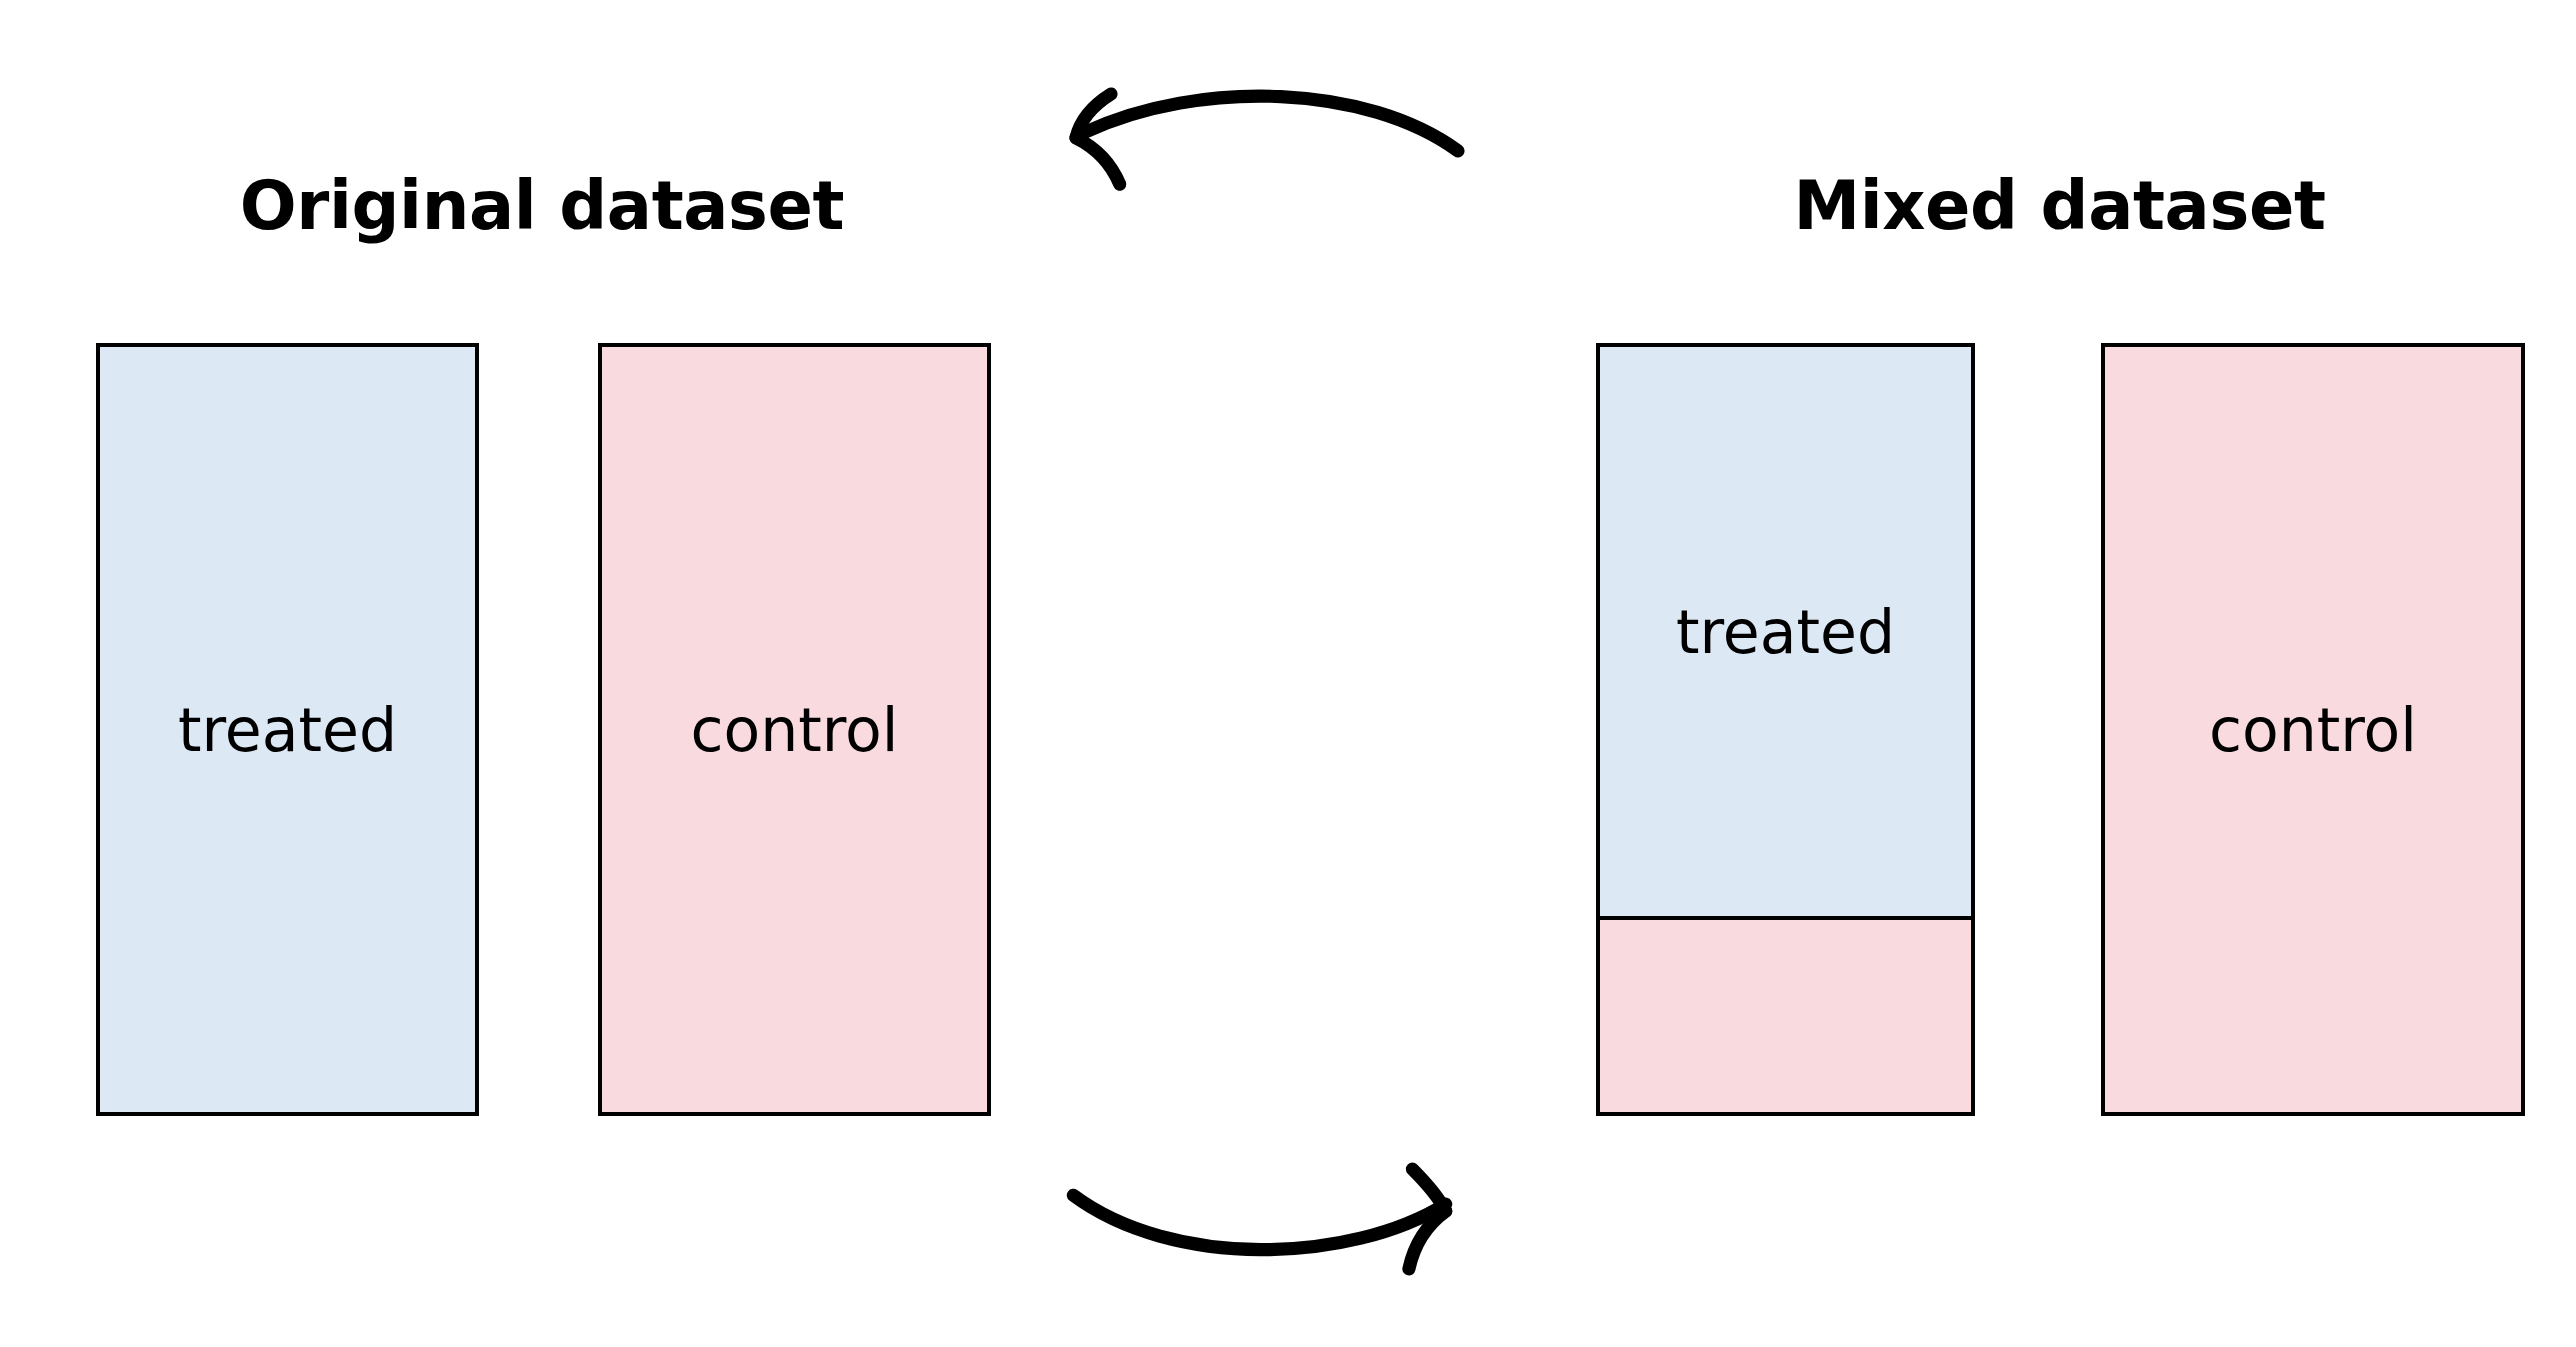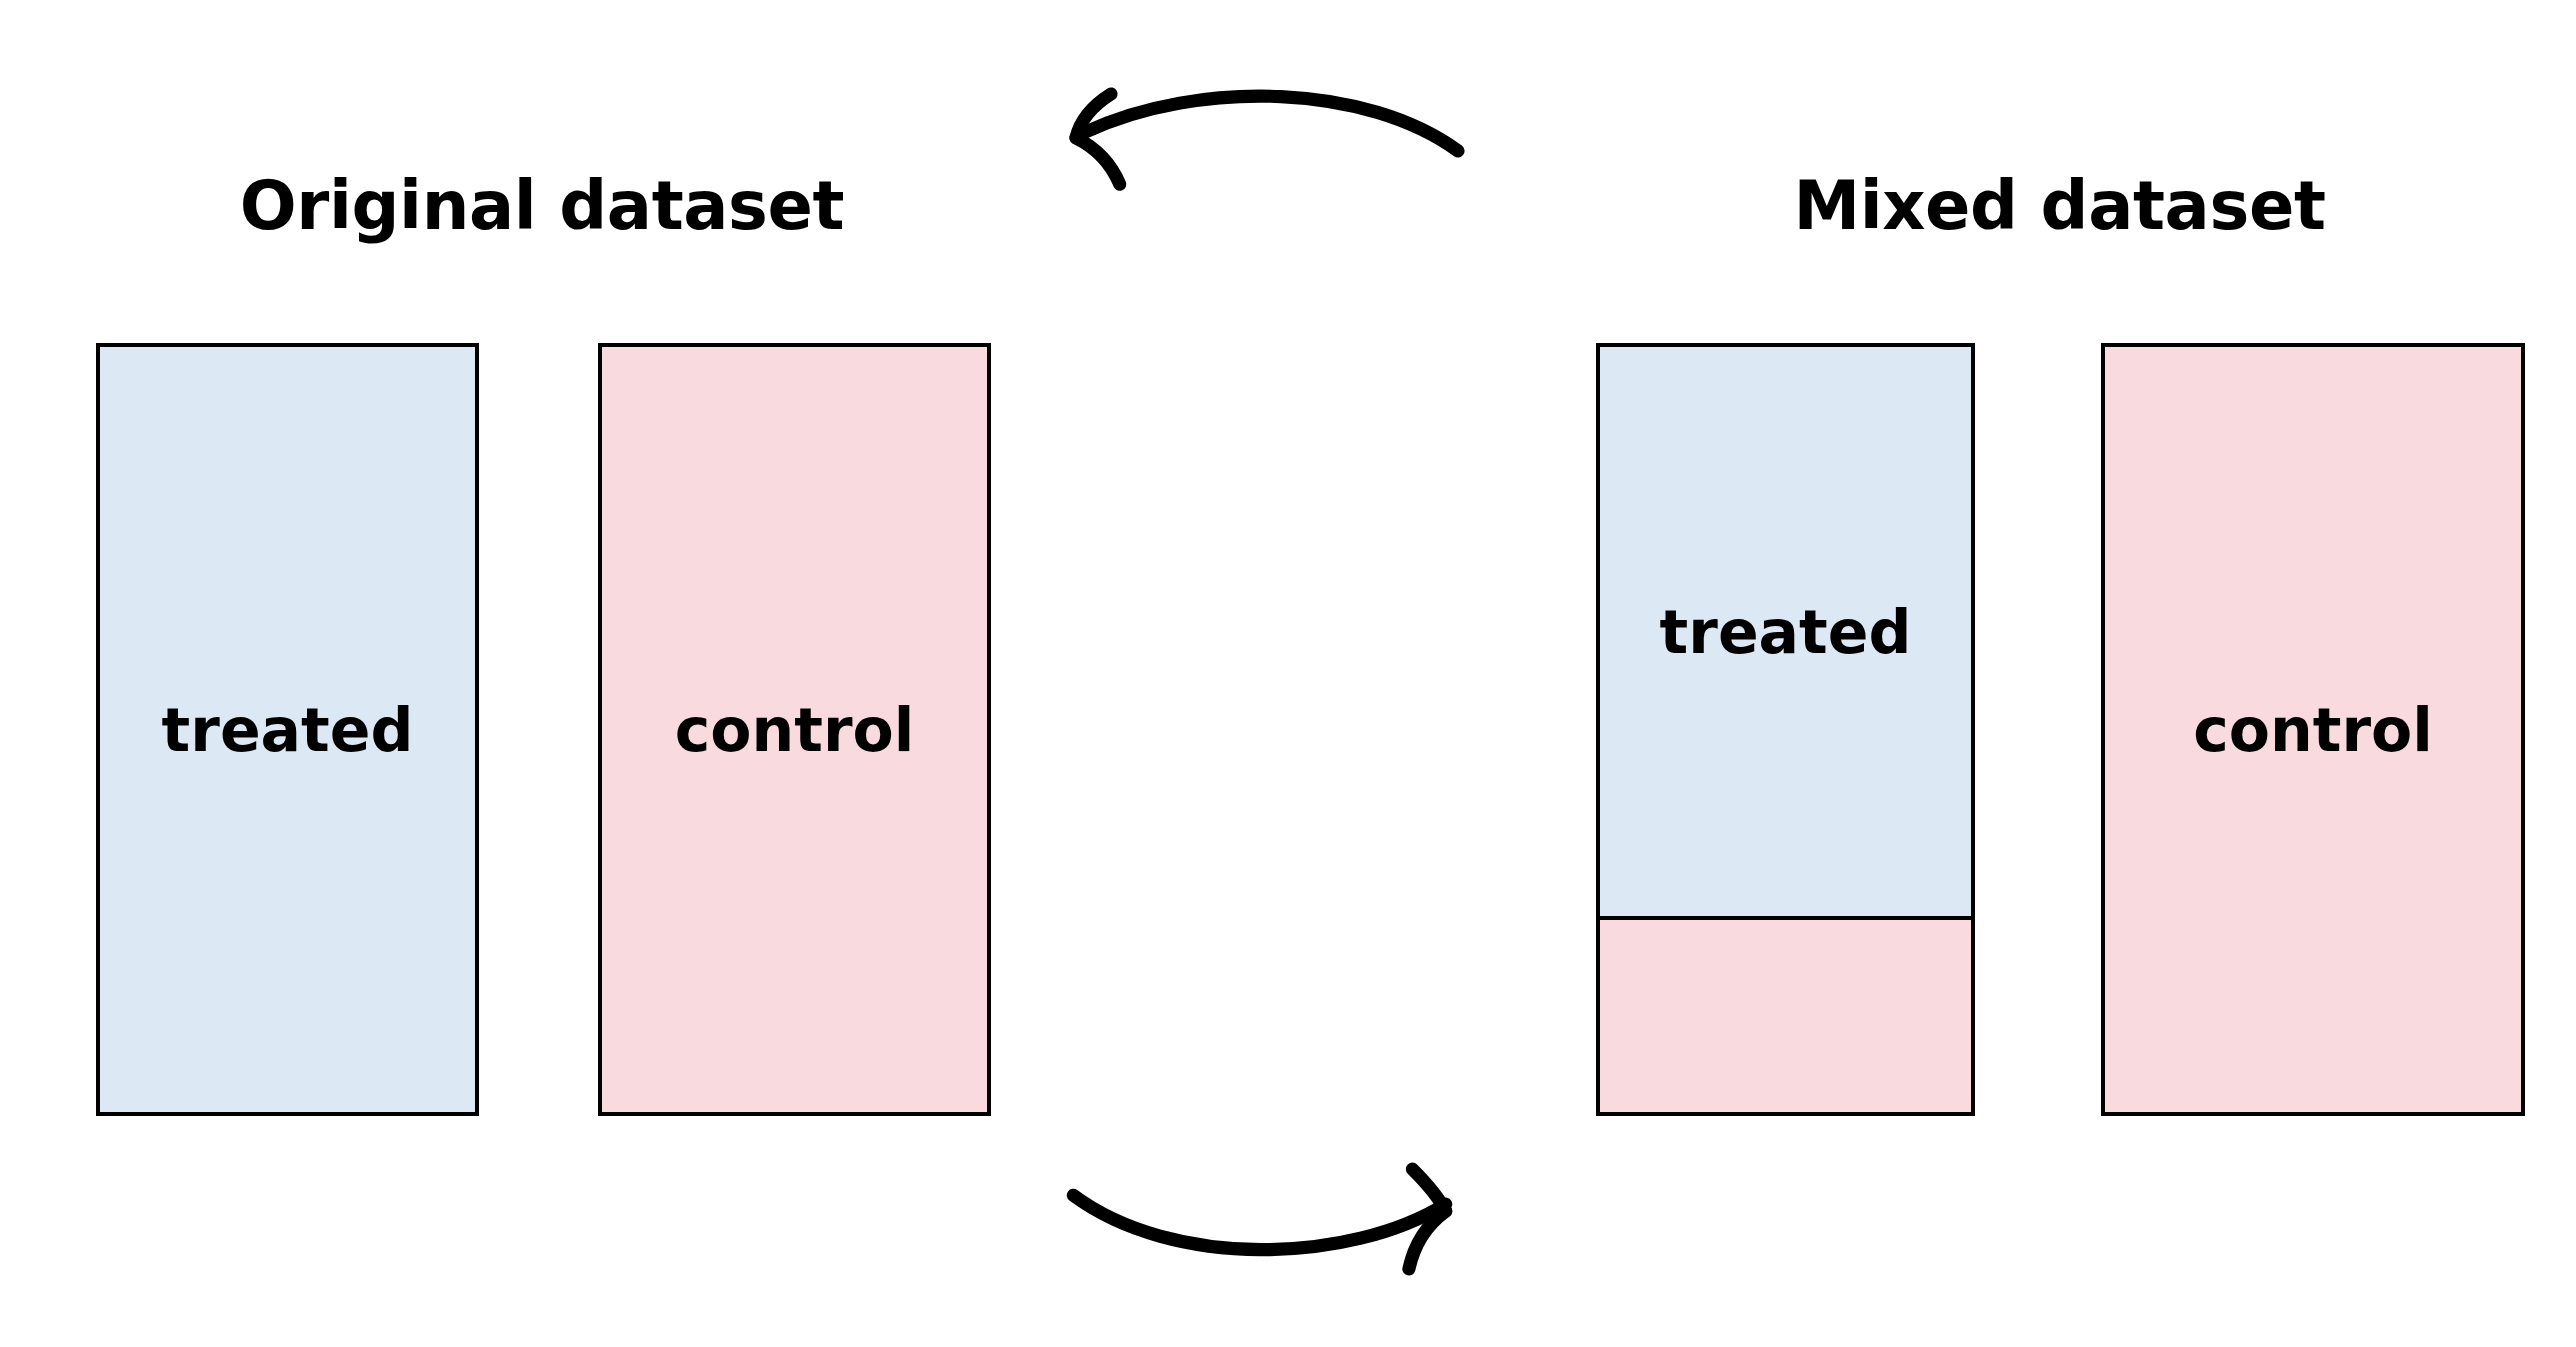--- a/index.html
+++ b/index.html
@@ -46,21 +46,21 @@
   .box {
     position: absolute;
     box-sizing: border-box;
     border: 4.4px solid #000000;
     display: flex;
     align-items: center;
     justify-content: center;
   }
   .box-label {
     font-size: 60px;
-    font-weight: bold;
+    font-weight: normal;
     line-height: 1;
     color: #000000;
     white-space: nowrap;
     user-select: none;
   }
 
   #box-original-treated {
     left: 96px;
     top: 343px;
     width: 383px;

